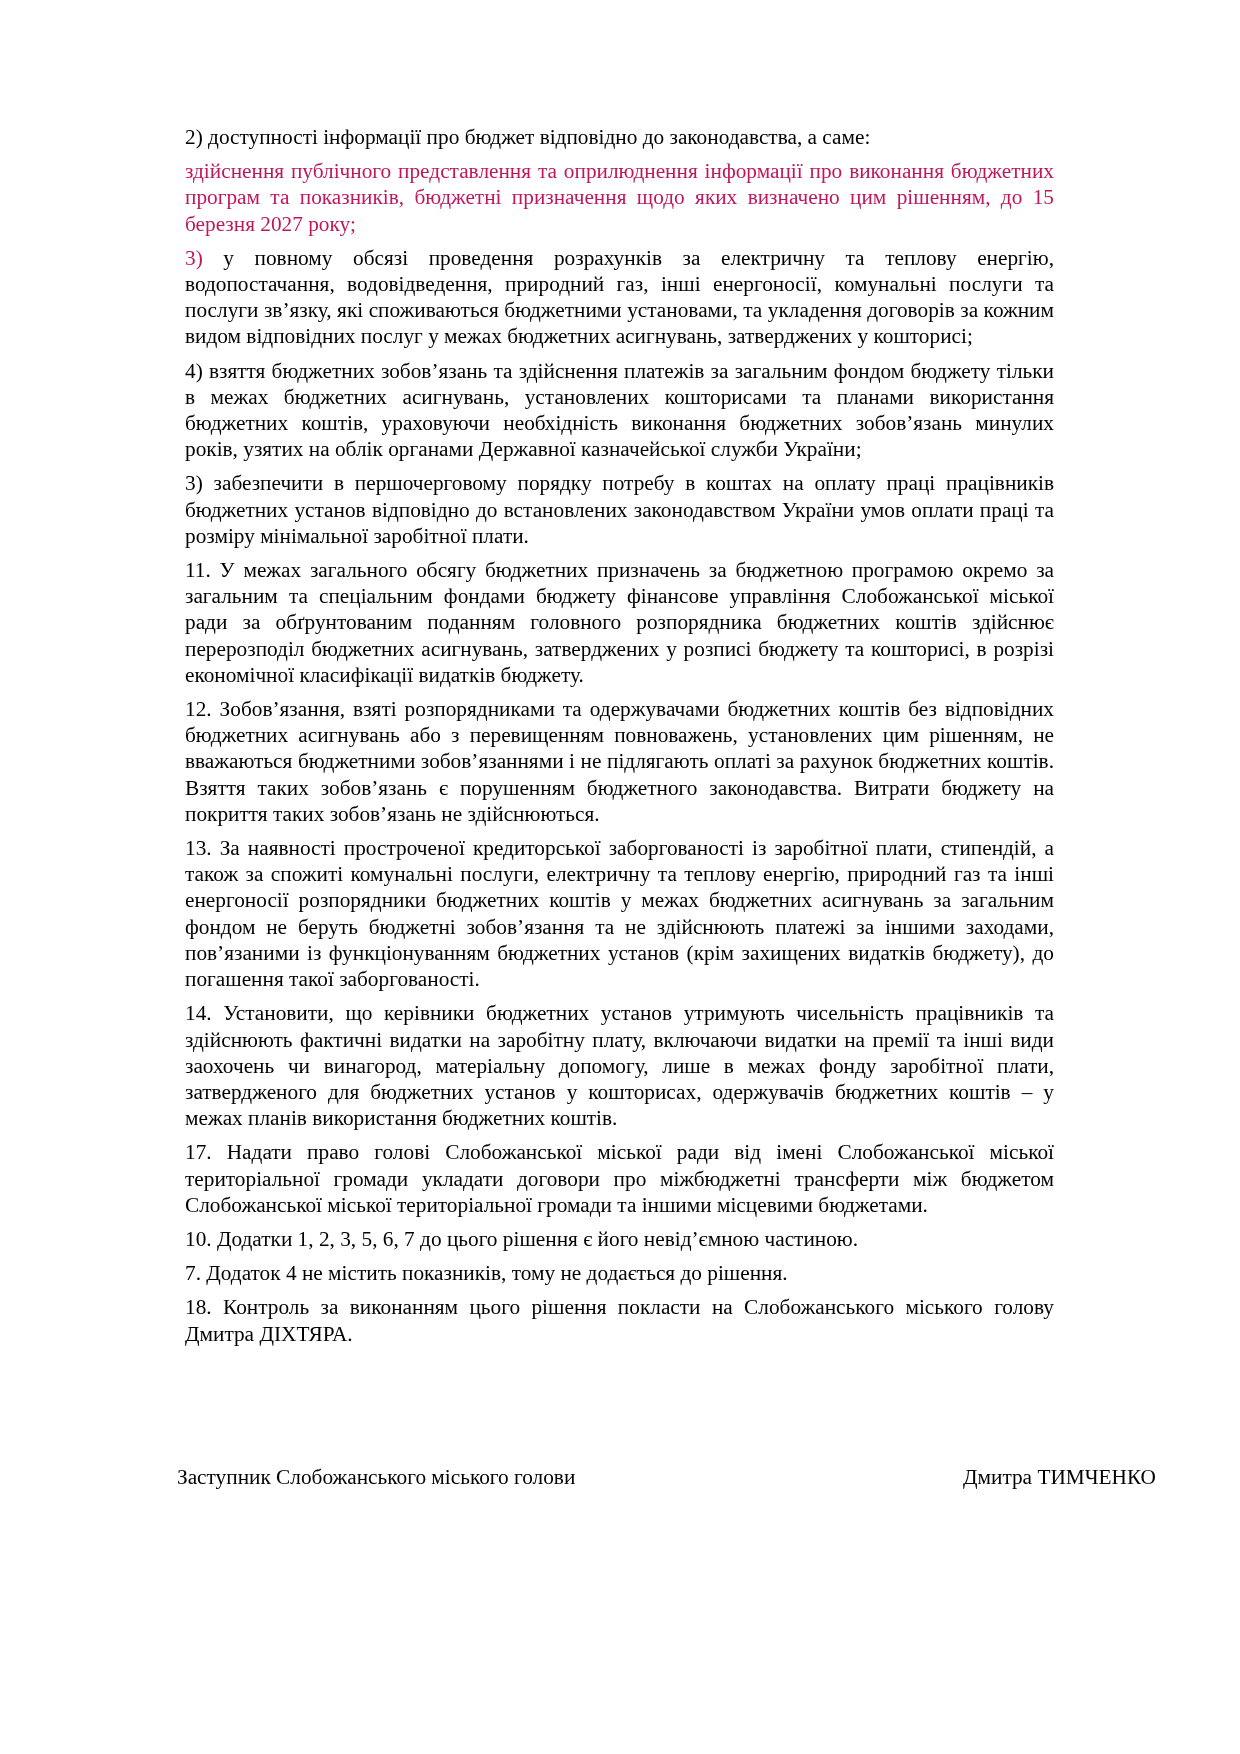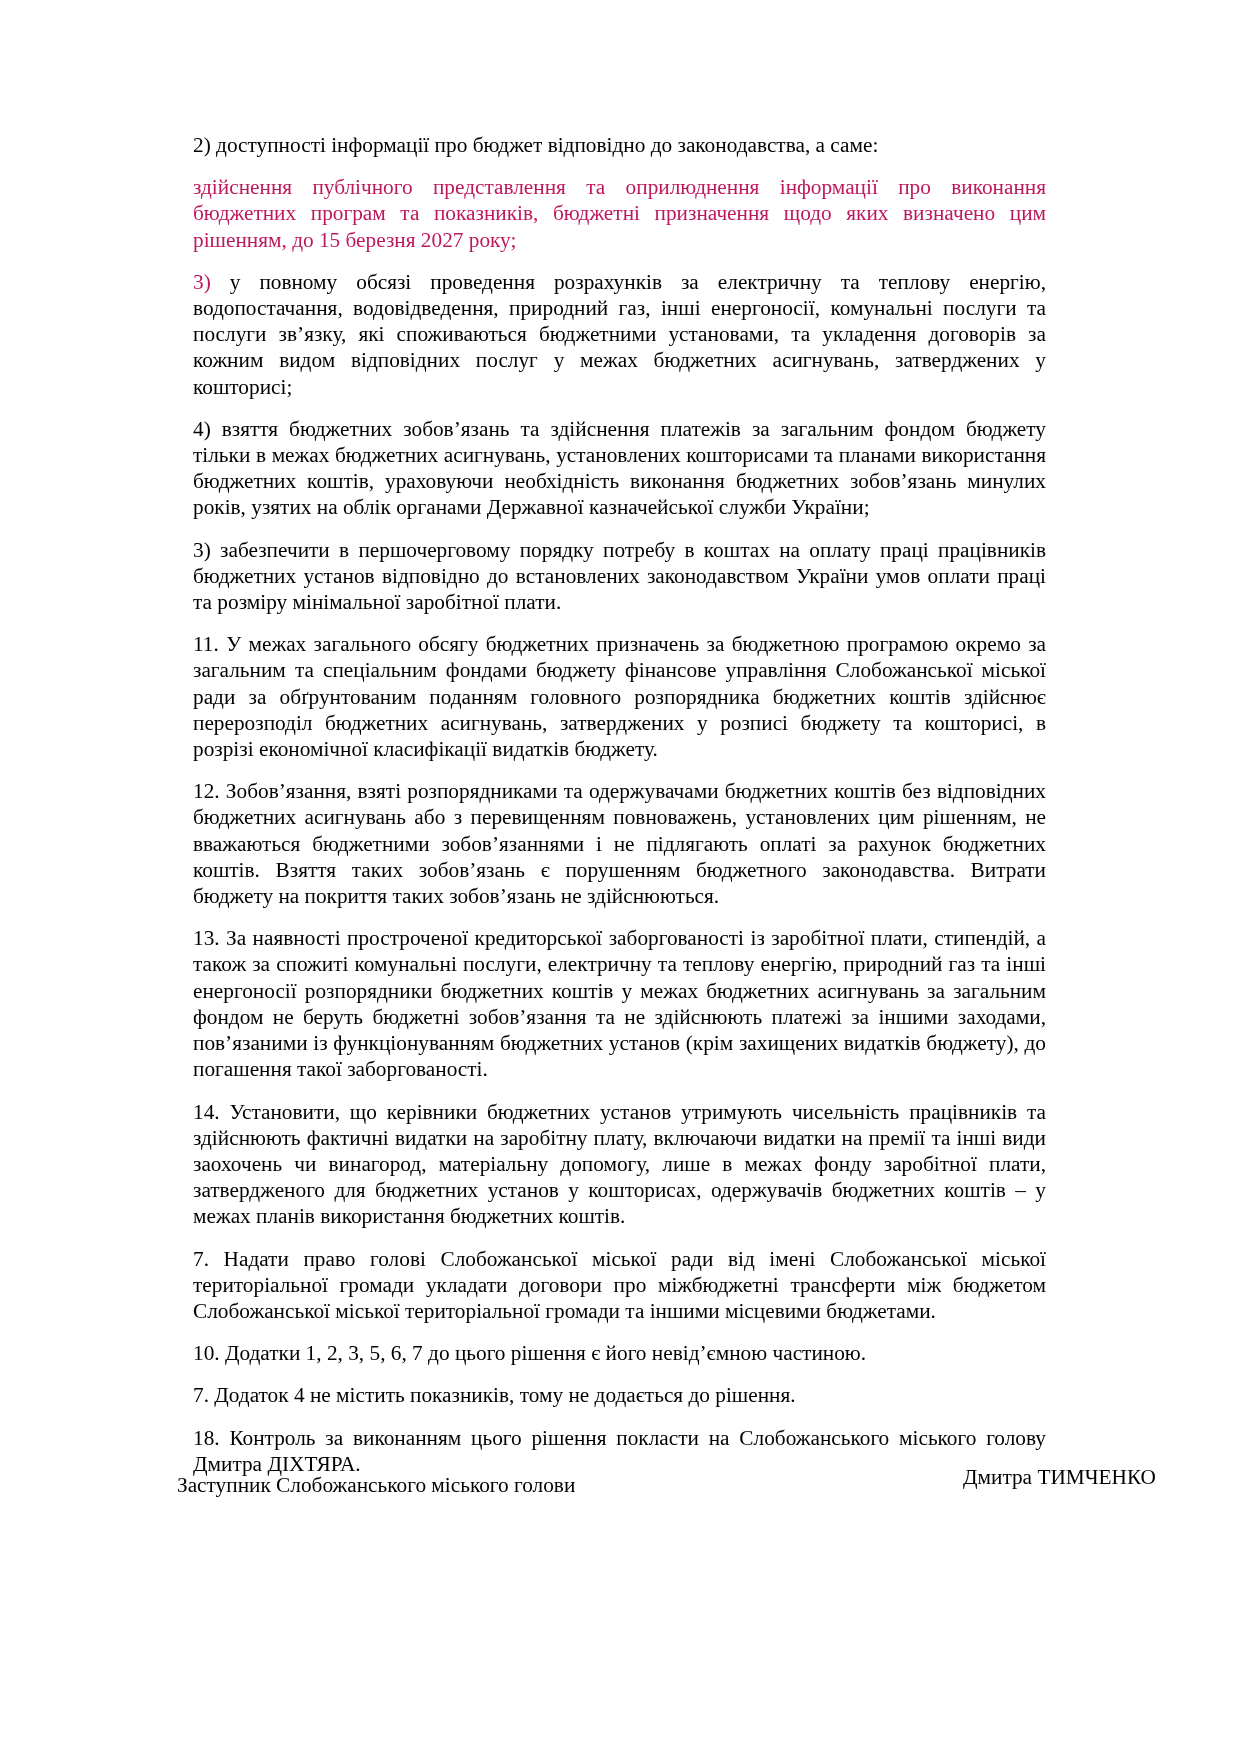--- a/index.html
+++ b/index.html
@@ -8,48 +8,48 @@
       position: absolute;
       left: 177px;
       top: 116px;
       width: 885px;
       font-family: "Liberation Serif", serif;
       font-size: 21.3px;
       line-height: 26.2px;
       color: #000000;
       text-align: justify;
     }
-    .page p { margin: 16px; }
+    .page p { margin: 8px; }
     .navy { color: #be185d; }
     .signature {
       position: absolute;
       top: 1465px;
       left: 177px;
       width: 985px;
       font-family: "Liberation Serif", serif;
       font-size: 21.3px;
       color: #000;
     }
-    .signature .title { position: absolute; left: 0; top: 8px; white-space: nowrap; text-align: center; }
+    .signature .title { position: absolute; left: 0; top: 0; white-space: nowrap; text-align: center; }
     .signature .name { position: absolute; left: 786px; top: 0; white-space: nowrap; }
   </style>
 </head>
 <body>
 
 <div class="page">
   <p><span>2)  доступності інформації про бюджет відповідно до законодавства, а саме:</span></p>
   <p class="navy"><span>здійснення публічного представлення та оприлюднення інформації про виконання бюджетних програм та показників, бюджетні призначення щодо яких визначено цим рішенням, до 15 березня 2027 року;</span></p>
   <p><span class="navy">3)</span><span> у повному обсязі проведення розрахунків за  електричну та теплову енергію, водопостачання, водовідведення, природний газ, інші енергоносії, комунальні послуги та послуги зв’язку, які споживаються бюджетними установами, та укладення договорів за кожним видом відповідних послуг у межах бюджетних асигнувань, затверджених у кошторисі;</span></p>
   <p><span>4) взяття бюджетних зобов’язань та здійснення платежів за загальним фондом бюджету тільки в межах бюджетних асигнувань, установлених кошторисами та планами використання бюджетних коштів, ураховуючи необхідність виконання  бюджетних зобов’язань минулих років, узятих на облік органами Державної казначейської служби України;</span></p>
   <p><span>3) забезпечити в першочерговому порядку потребу в коштах на оплату праці працівників бюджетних установ відповідно до встановлених законодавством України умов оплати праці та розміру мінімальної заробітної плати.</span></p>
   <p><span>11. У межах загального обсягу бюджетних призначень за бюджетною програмою окремо за загальним та спеціальним фондами бюджету фінансове управління Слобожанської міської ради за обґрунтованим поданням головного розпорядника бюджетних коштів здійснює перерозподіл бюджетних асигнувань, затверджених у розписі бюджету та кошторисі, в розрізі економічної класифікації видатків бюджету.</span></p>
   <p><span>12. Зобов’язання, взяті розпорядниками та одержувачами бюджетних коштів без відповідних бюджетних асигнувань або з перевищенням повноважень, установлених цим рішенням, не вважаються бюджетними зобов’язаннями і не підлягають оплаті за рахунок бюджетних коштів. Взяття таких зобов’язань є порушенням бюджетного законодавства. Витрати бюджету на покриття таких зобов’язань не здійснюються.</span></p>
   <p><span>13. За наявності простроченої кредиторської заборгованості із заробітної плати, стипендій, а також за спожиті комунальні послуги, електричну та теплову енергію, природний газ та інші енергоносії розпорядники бюджетних коштів у межах бюджетних асигнувань за загальним фондом не беруть бюджетні зобов’язання та не здійснюють платежі за іншими заходами, пов’язаними із функціонуванням бюджетних установ (крім захищених видатків бюджету), до погашення такої заборгованості.</span></p>
   <p><span>14. Установити, що керівники бюджетних установ утримують чисельність працівників та здійснюють фактичні видатки на заробітну плату, включаючи видатки на премії та інші види заохочень чи винагород, матеріальну допомогу, лише в межах фонду заробітної плати, затвердженого для бюджетних установ у кошторисах, одержувачів бюджетних коштів – у межах планів використання бюджетних коштів.</span></p>
-  <p><span>7. Надати право голові Слобожанської міської ради від імені Слобожанської міської територіальної громади укладати договори про міжбюджетні трансферти між бюджетом Слобожанської міської територіальної громади та іншими місцевими бюджетами.</span></p>
+  <p><span>17. Надати право голові Слобожанської міської ради від імені Слобожанської міської територіальної громади укладати договори про міжбюджетні трансферти між бюджетом Слобожанської міської територіальної громади та іншими місцевими бюджетами.</span></p>
   <p><span>10. Додатки 1, 2, 3, 5, 6, 7 до цього рішення є його невід’ємною частиною.</span></p>
   <p><span>7. Додаток 4 не містить показників, тому не додається до рішення.</span></p>
   <p><span>18. Контроль за виконанням цього рішення покласти на Слобожанського міського голову Дмитра ДІХТЯРА.</span></p>
 </div>
 
 <div class="signature">
   <span class="title">Заступник Слобожанського міського голови</span>
   <span class="name">Дмитра ТИМЧЕНКО</span>
 </div>
 

